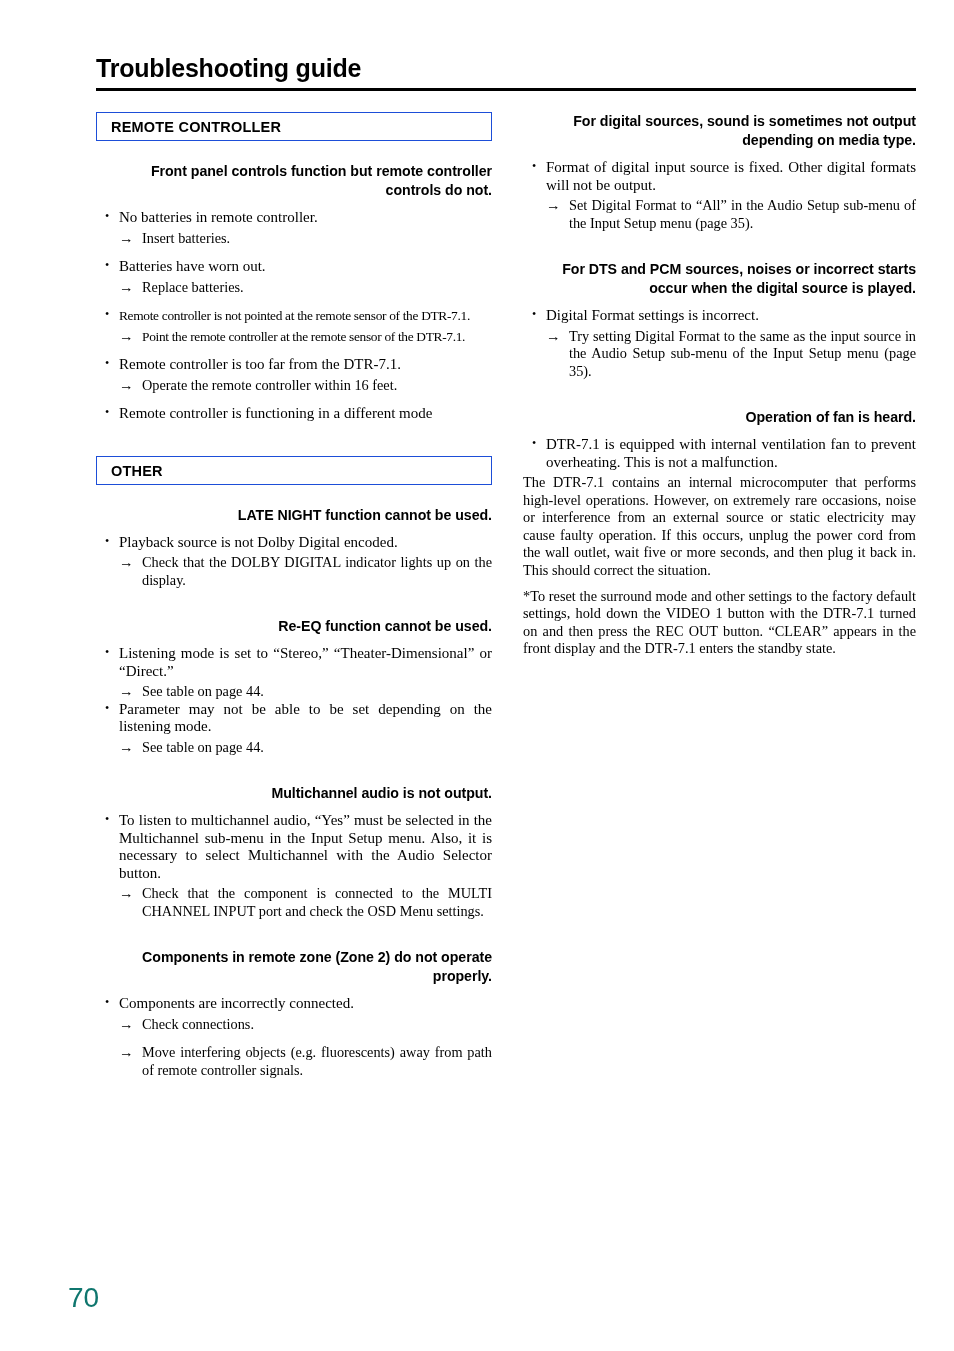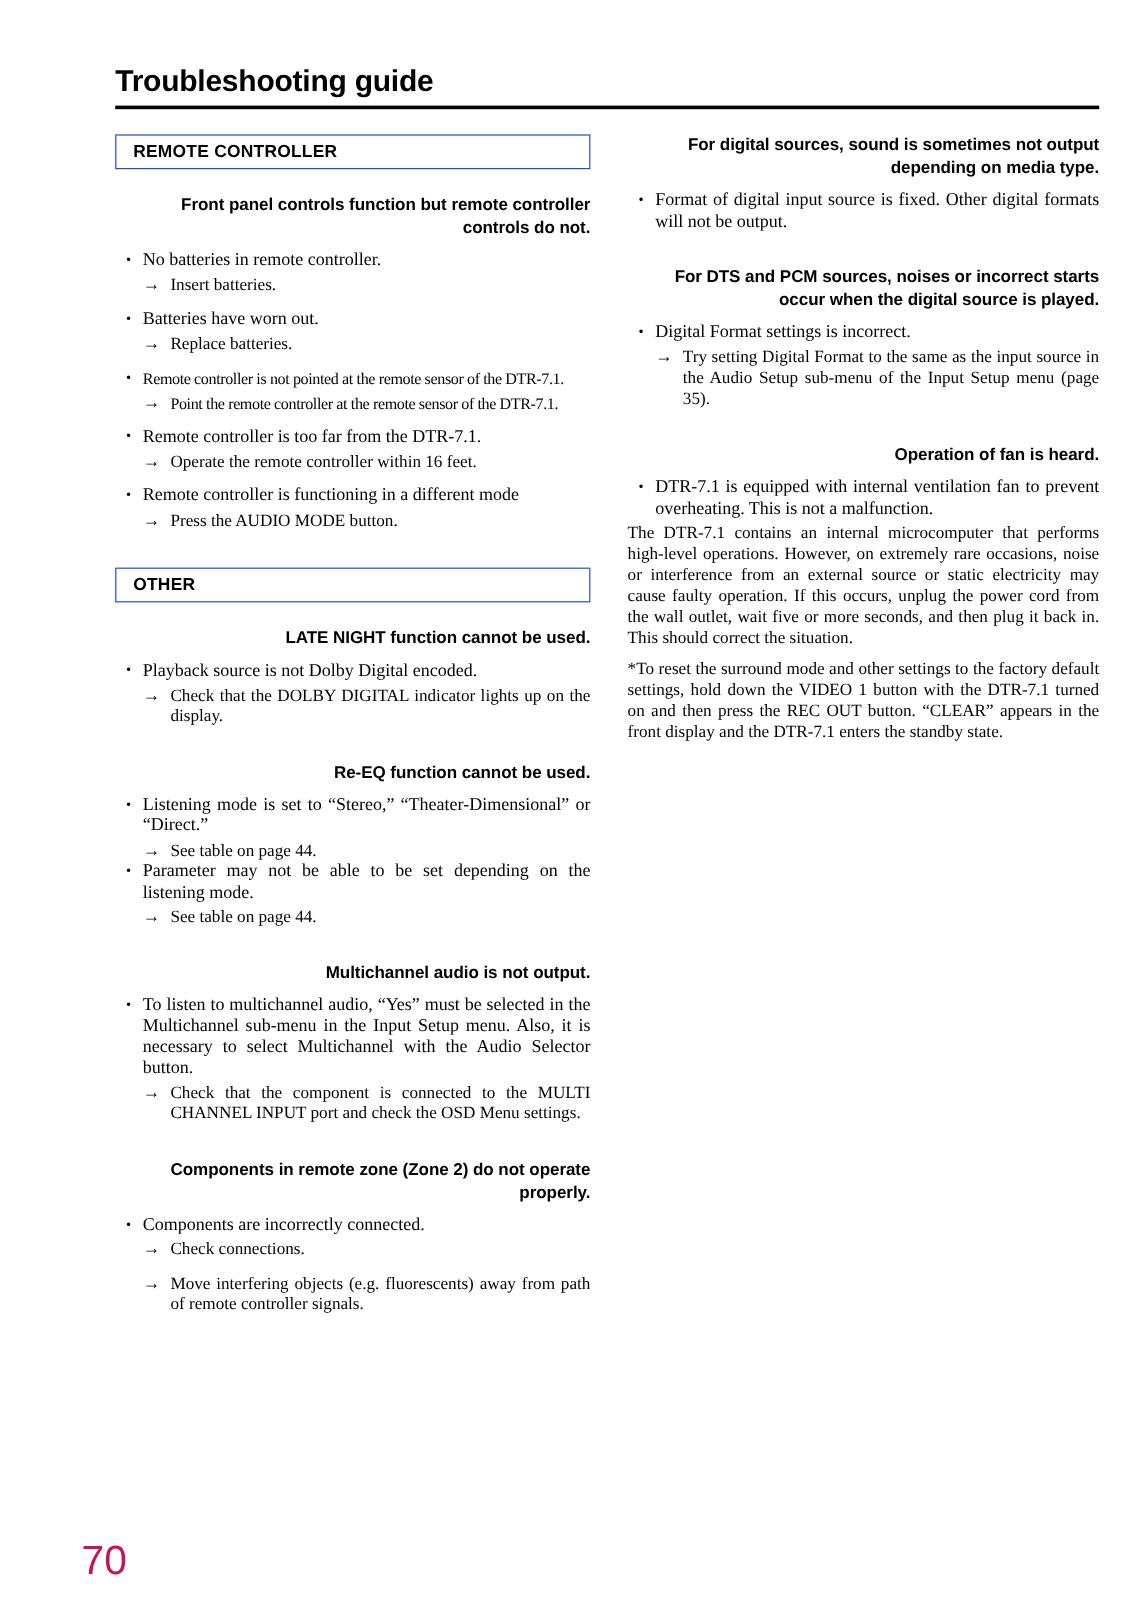--- a/index.html
+++ b/index.html
@@ -129,22 +129,22 @@
   }
   .para.first { margin-top: 22px; }
   .spacer-lg { height: 30px; }
 
   
   .page-number {
     position: absolute;
     left: 40px;
     top: 1282px;
     font-family: "Liberation Sans", sans-serif;
-    font-size: 34px;
-    color: #be185d;
+    font-size: 28px;
+    color: #0f766e;
   }
 </style>
 </head>
 <body>
 
 <div class="page">
 
   <div class="page-title">Troubleshooting guide</div>
   <div class="title-rule"></div>
 
@@ -160,21 +160,20 @@
     <div class="bullet tight">Batteries have worn out.</div>
     <div class="arrow">Replace batteries.</div>
 
     <div class="bullet tight cond">Remote controller is not pointed at the remote sensor of the DTR-7.1.</div>
     <div class="arrow cond">Point the remote controller at the remote sensor of the DTR-7.1.</div>
 
     <div class="bullet tight">Remote controller is too far from the DTR-7.1.</div>
     <div class="arrow">Operate the remote controller within 16 feet.</div>
 
     <div class="bullet tight">Remote controller is functioning in a different mode</div>
-    <div class="arrow last">Press the AUDIO MODE button.</div>
 
     <div class="spacer-lg"></div>
 
     <div class="section-bar">OTHER</div>
 
     <div class="sub-head">LATE NIGHT function cannot be used.</div>
     <div class="bullet tight">Playback source is not Dolby Digital encoded.</div>
     <div class="arrow last">Check that the DOLBY DIGITAL indicator lights up on the display.</div>
 
     <div class="sub-head gap">Re-EQ function cannot be used.</div>
@@ -194,20 +193,21 @@
     <div class="arrow">Check connections.</div>
 
     <div class="arrow last">Move interfering objects (e.g. fluorescents) away from path of remote controller signals.</div>
 
   </div>
 
   <div class="col col-right">
 
     <div class="sub-head">For digital sources, sound is sometimes not output depending on media type.</div>
     <div class="bullet tight">Format of digital input source is fixed. Other digital formats will not be output.</div>
+    <div class="arrow last">Set Digital Format to “All” in the Audio Setup sub-menu of the Input Setup menu (page 35).</div>
 
     <div class="sub-head gap">For DTS and PCM sources, noises or incorrect starts occur when the digital source is played.</div>
     <div class="bullet tight">Digital Format settings is incorrect.</div>
     <div class="arrow last">Try setting Digital Format to the same as the input source in the Audio Setup sub-menu of the Input Setup menu (page 35).</div>
 
     <div class="sub-head gap">Operation of fan is heard.</div>
     <div class="bullet tight">DTR-7.1 is equipped with internal ventilation fan to prevent overheating. This is not a malfunction.</div>
 
     <div class="para">The DTR-7.1 contains an internal microcomputer that performs high-level operations. However, on extremely rare occasions, noise or interference from an external source or static electricity may cause faulty operation. If this occurs, unplug the power cord from the wall outlet, wait five or more seconds, and then plug it back in. This should correct the situation.</div>
     <div class="para">*To reset the surround mode and other settings to the factory default settings, hold down the VIDEO 1 button with the DTR-7.1 turned on and then press the REC OUT button. “CLEAR” appears in the front display and the DTR-7.1 enters the standby state.</div>

